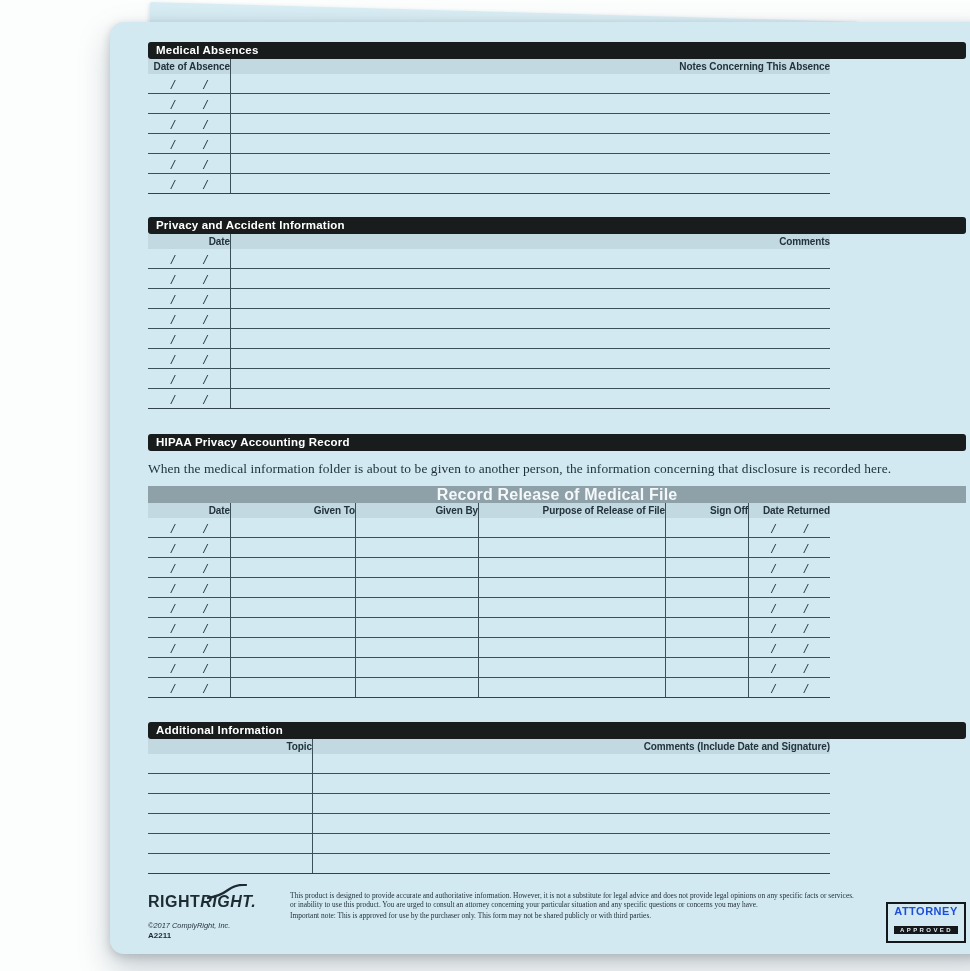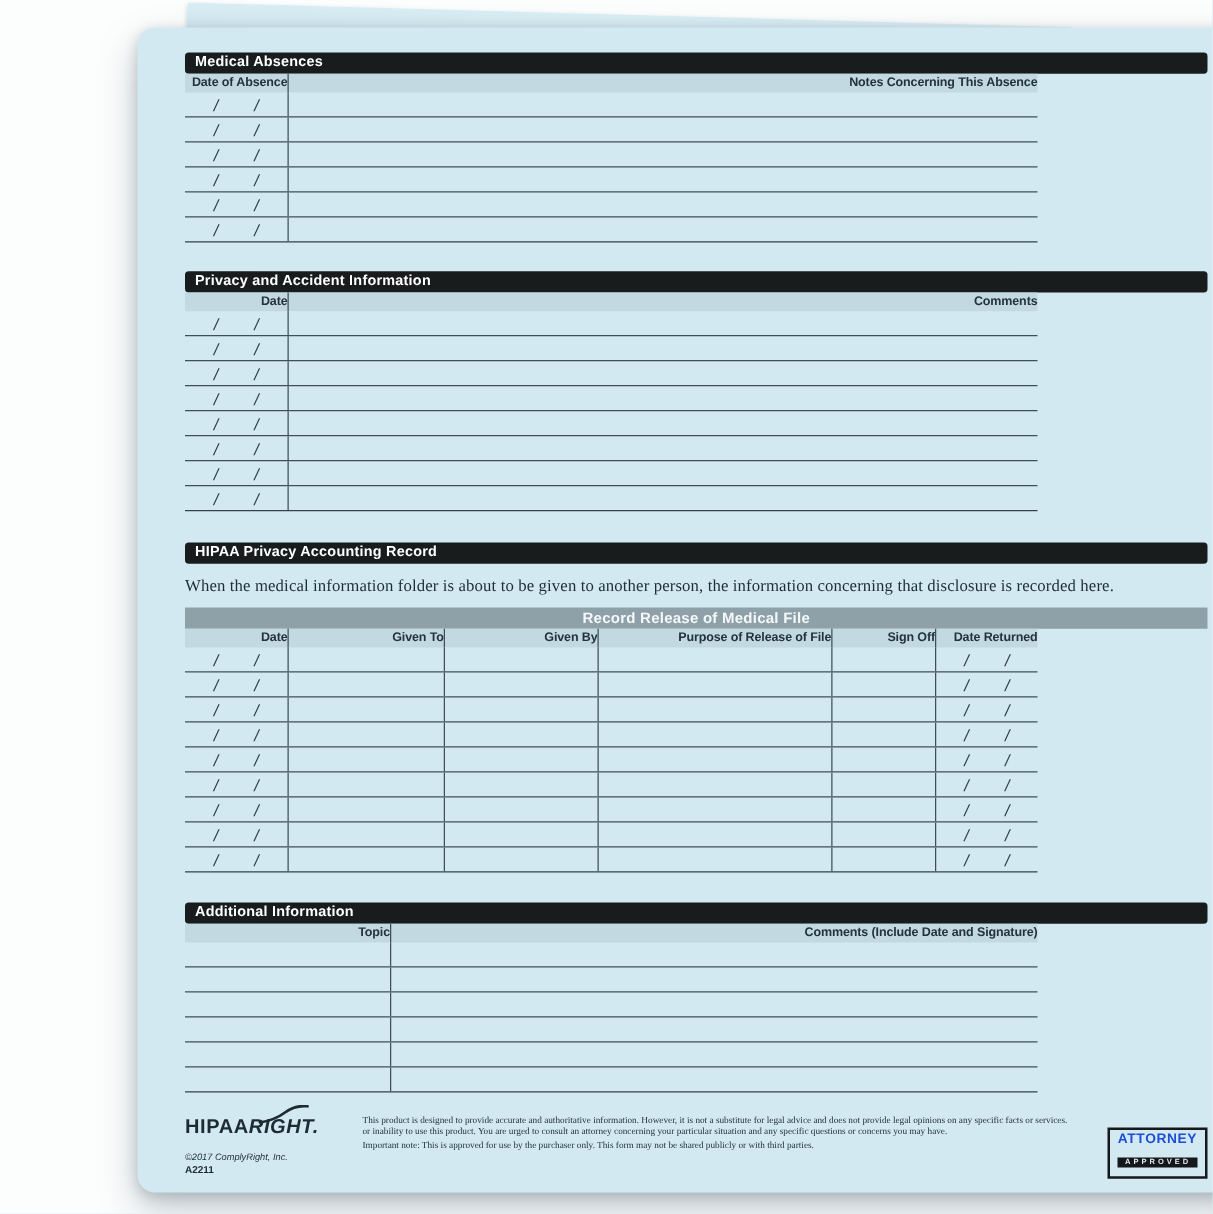--- a/index.html
+++ b/index.html
@@ -65,21 +65,21 @@
   
   .intro {
     font-family:"Liberation Serif", serif;
     font-size:13.4px; color:#1b2f39; letter-spacing:.1px;
     margin:10px 0 9px 0;
   }
 
   
   .graybar {
     height:17px; background:#8fa1a8; color:#f4f8fa; text-align:center;
-    font-size:12px; font-weight:700; line-height:17px; letter-spacing:.2px;
+    font-size:16px; font-weight:700; line-height:17px; letter-spacing:.2px;
   }
 
   
   .footer { display:flex; margin-top:13px; position:relative; height:62px; }
   .f-left { width:138px; padding-top:6px; }
   .logo { position:relative; height:24px; color:#1d2b33; white-space:nowrap; }
   .logo-comply { font-size:16px; font-weight:800; letter-spacing:.5px; }
   .logo-right  { font-size:16px; font-weight:800; font-style:italic; letter-spacing:.5px; }
   .logo-swoosh { position:absolute; left:58px; top:-9px; }
   .f-copy { font-size:7.4px; color:#22333c; margin-top:4px;font-style:italic; }
@@ -350,21 +350,21 @@
             <div class="row">
               <div class="cell a-c0"></div>
               <div class="cell c-fill vline"></div>
             </div>
           </div>
       </div>
 
       <div class="footer">
         <div class="f-left">
           <div class="logo">
-            <span class="logo-comply">HIPAA</span><span class="logo-right">RIGHT.</span>
+            <span class="logo-comply">RIGHT</span><span class="logo-right">RIGHT.</span>
             <svg class="logo-swoosh" width="42" height="16" viewBox="0 0 42 16">
               <path d="M2 14 Q 14 12, 22 6 T 40 1" fill="none" stroke="#1d2b33" stroke-width="2.2" stroke-linecap="round"></path>
             </svg>
           </div>
           <div class="f-copy">©2017 ComplyRight, Inc.</div>
           <div class="f-num">A2211</div>
         </div>
 
         <div class="f-mid">
           <div class="legal">This product is designed to provide accurate and authoritative information. However, it is not a substitute for legal advice and does not provide legal opinions on any specific facts or services.</div>

